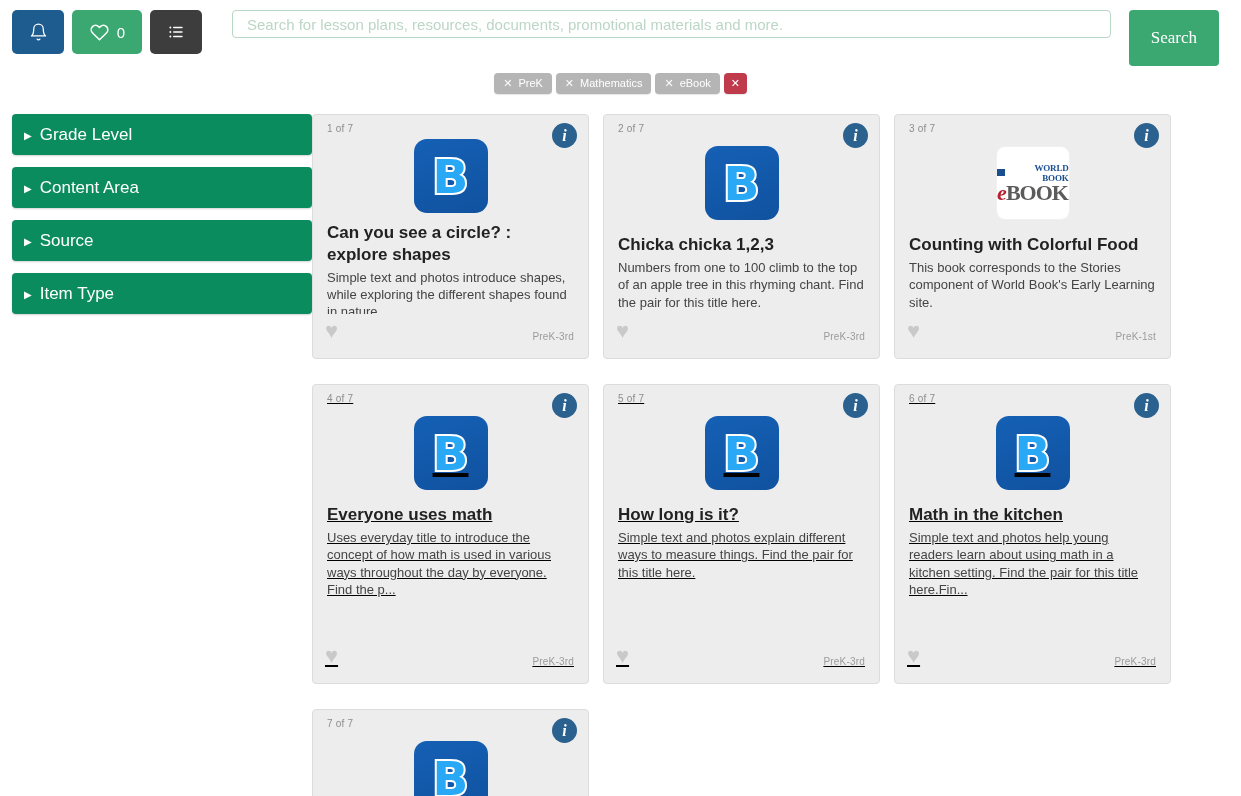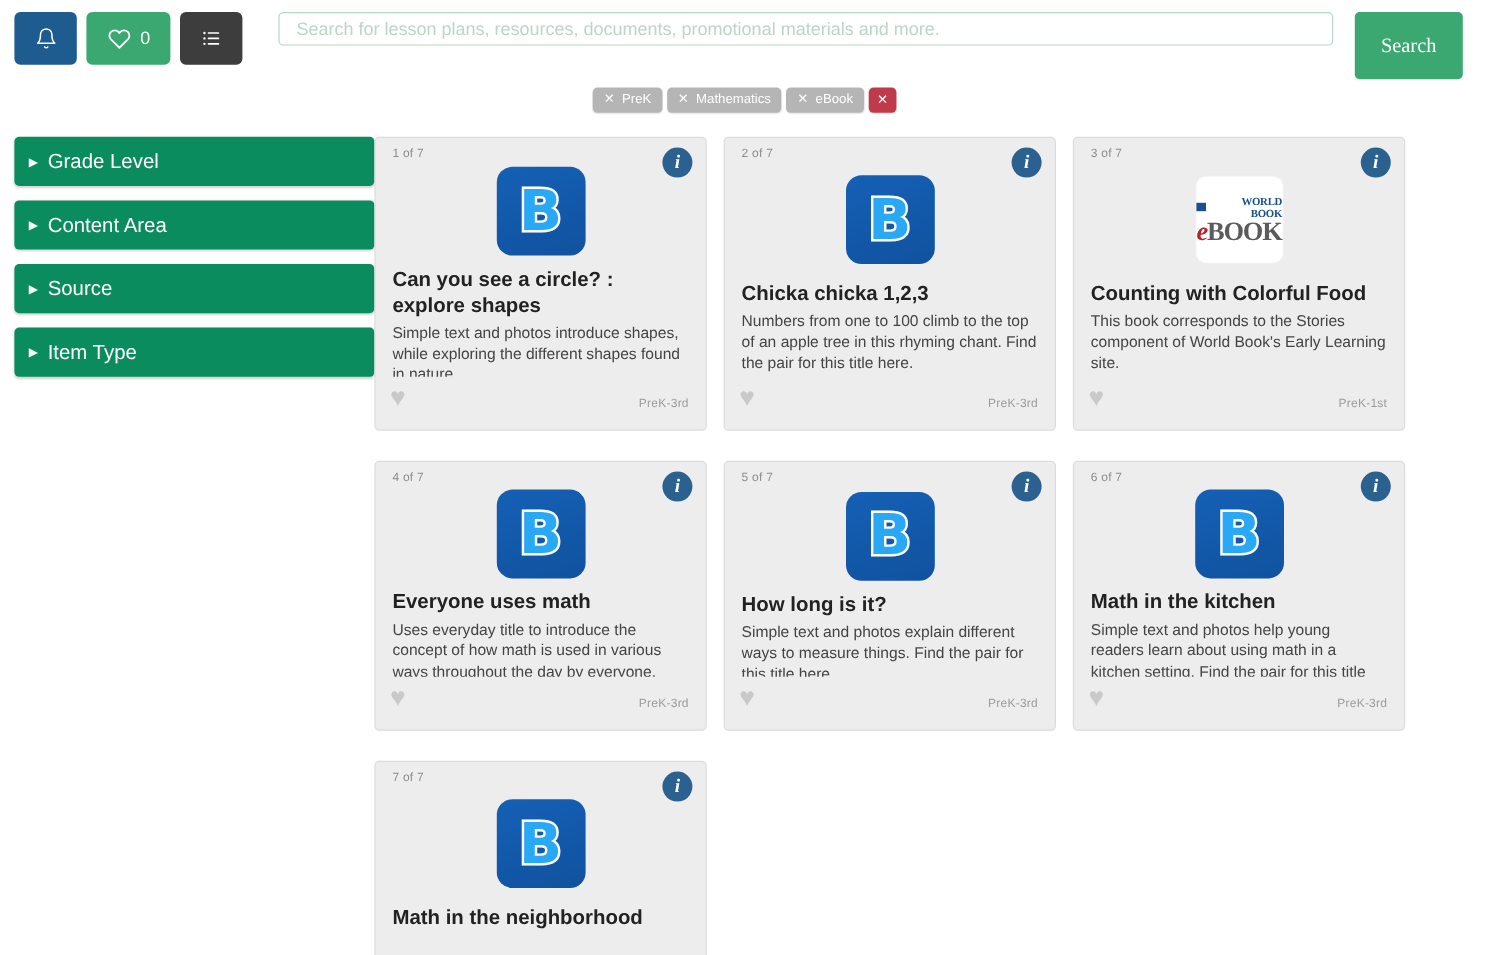--- a/index.html
+++ b/index.html
@@ -156,21 +156,21 @@
     width: 277px;
     background: #ededed;
     border: 1px solid #dcdcdc;
     border-radius: 4px;
     position: relative;
     padding: 8px 14px 16px 14px;
     display: flex;
     flex-direction: column;
   }
   .card-row1 { height: 245px; }
-  .card-row2 { height: 225px; }
+  .card-row2 { height: 300px; text-decoration: underline; }
   .card-row3 { height: 250px; }
 
   .card-index {
     font-size: 10px;
     color: #8d8d8d;
     letter-spacing: .2px;
     height: 14px;
   }
   .info-badge {
     position: absolute;

